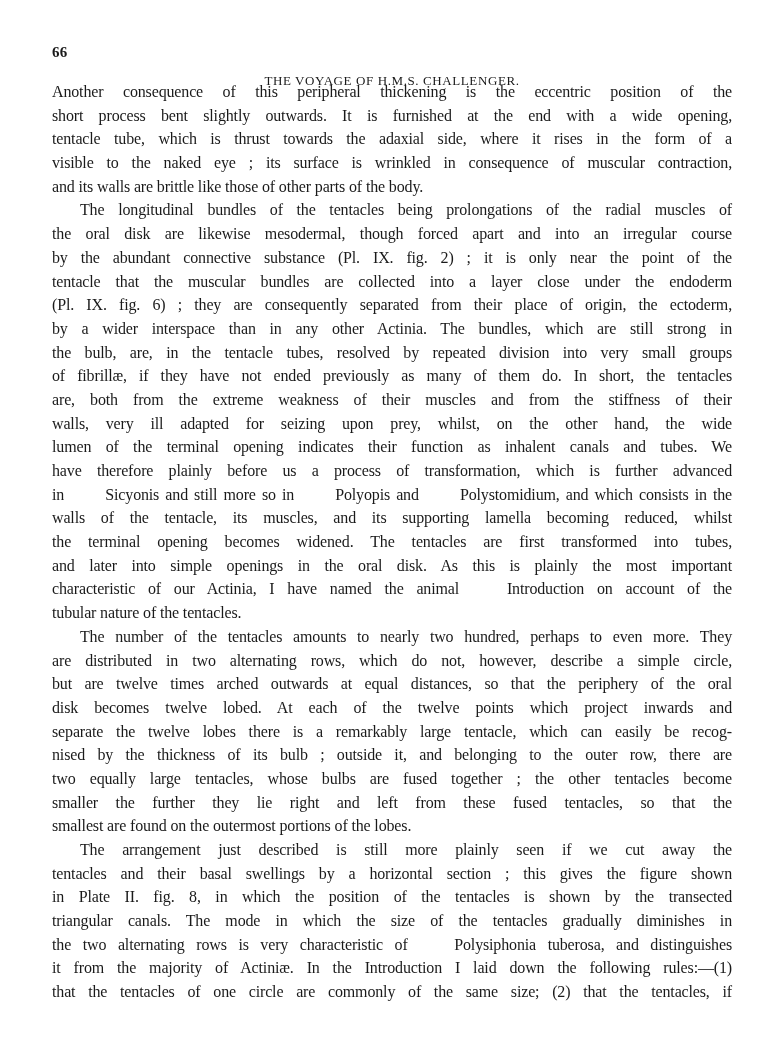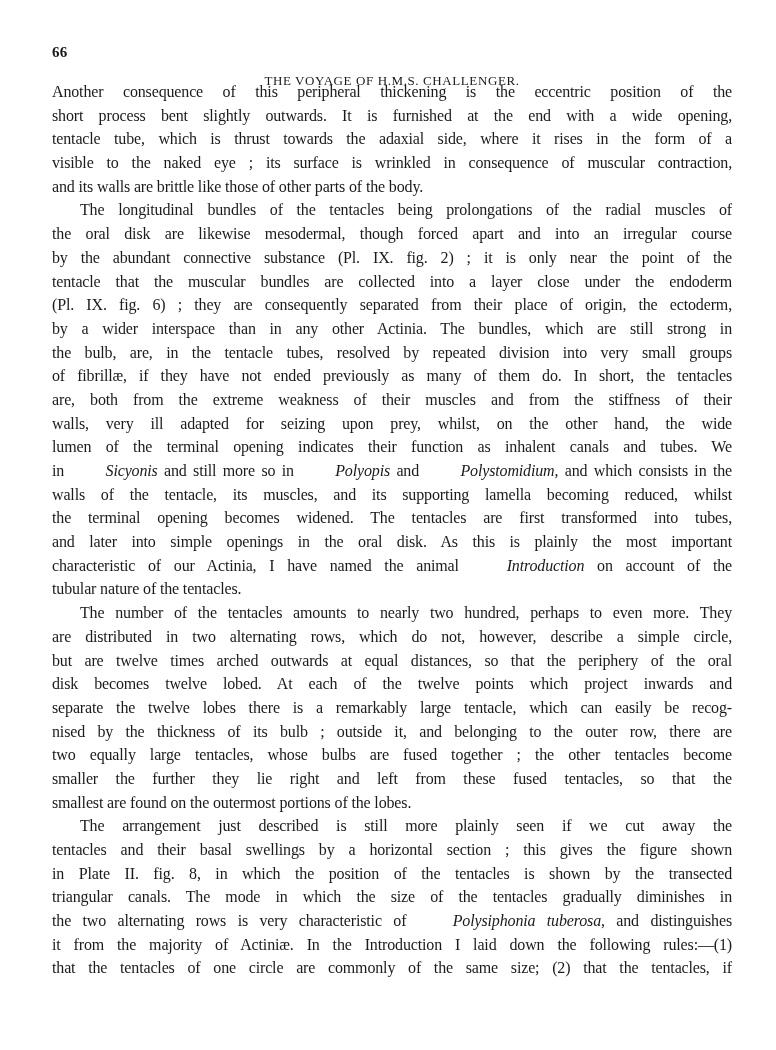--- a/index.html
+++ b/index.html
@@ -56,21 +56,20 @@
       text-align-last: justify;
       letter-spacing: -0.15px;
     }
     .line.last {
       text-align-last: left;
     }
     .line.indent {
       padding-left: 28px;
     }
     .it {
-      font-style: italic;
       margin-left: 35px;
     }
   </style>
 </head>
 <body>
 
 <div class="page">
   <div class="header">
     <span class="page-number">66</span>
     <span class="running-title">THE VOYAGE OF H.M.S. CHALLENGER.</span>
@@ -88,20 +87,21 @@
         <span class="line"><span>the oral disk are likewise mesodermal, though forced apart and into an irregular course</span></span>
         <span class="line"><span>by the abundant connective substance (Pl. IX. fig. 2) ; it is only near the point of the</span></span>
         <span class="line"><span>tentacle that the muscular bundles are collected into a layer close under the endoderm</span></span>
         <span class="line"><span>(Pl. IX. fig. 6) ; they are consequently separated from their place of origin, the ectoderm,</span></span>
         <span class="line"><span>by a wider interspace than in any other Actinia.  The bundles, which are still strong in</span></span>
         <span class="line"><span>the bulb, are, in the tentacle tubes, resolved by repeated division into very small groups</span></span>
         <span class="line"><span>of fibrillæ, if they have not ended previously as many of them do.  In short, the tentacles</span></span>
         <span class="line"><span>are, both from the extreme weakness of their muscles and from the stiffness of their</span></span>
         <span class="line"><span>walls, very ill adapted for seizing upon prey, whilst, on the other hand, the wide</span></span>
         <span class="line"><span>lumen of the terminal opening indicates their function as inhalent canals and tubes.  We</span></span>
+        <span class="line"><span>have therefore plainly before us a process of transformation, which is further advanced</span></span>
         <span class="line"><span>in </span><span class="it">Sicyonis</span><span> and still more so in </span><span class="it">Polyopis</span><span> and </span><span class="it">Polystomidium</span><span>, and which consists in the</span></span>
         <span class="line"><span>walls of the tentacle, its muscles, and its supporting lamella becoming reduced, whilst</span></span>
         <span class="line"><span>the terminal opening becomes widened.  The tentacles are first transformed into tubes,</span></span>
         <span class="line"><span>and later into simple openings in the oral disk.  As this is plainly the most important</span></span>
         <span class="line"><span>characteristic of our Actinia, I have named the animal </span><span class="it">Introduction</span><span> on account of the</span></span>
         <span class="line last"><span>tubular nature of the tentacles.</span></span>
       </div>
       <div>
         <span class="line indent"><span>The number of the tentacles amounts to nearly two hundred, perhaps to even more.  They</span></span>
         <span class="line"><span>are distributed in two alternating rows, which do not, however, describe a simple circle,</span></span>

